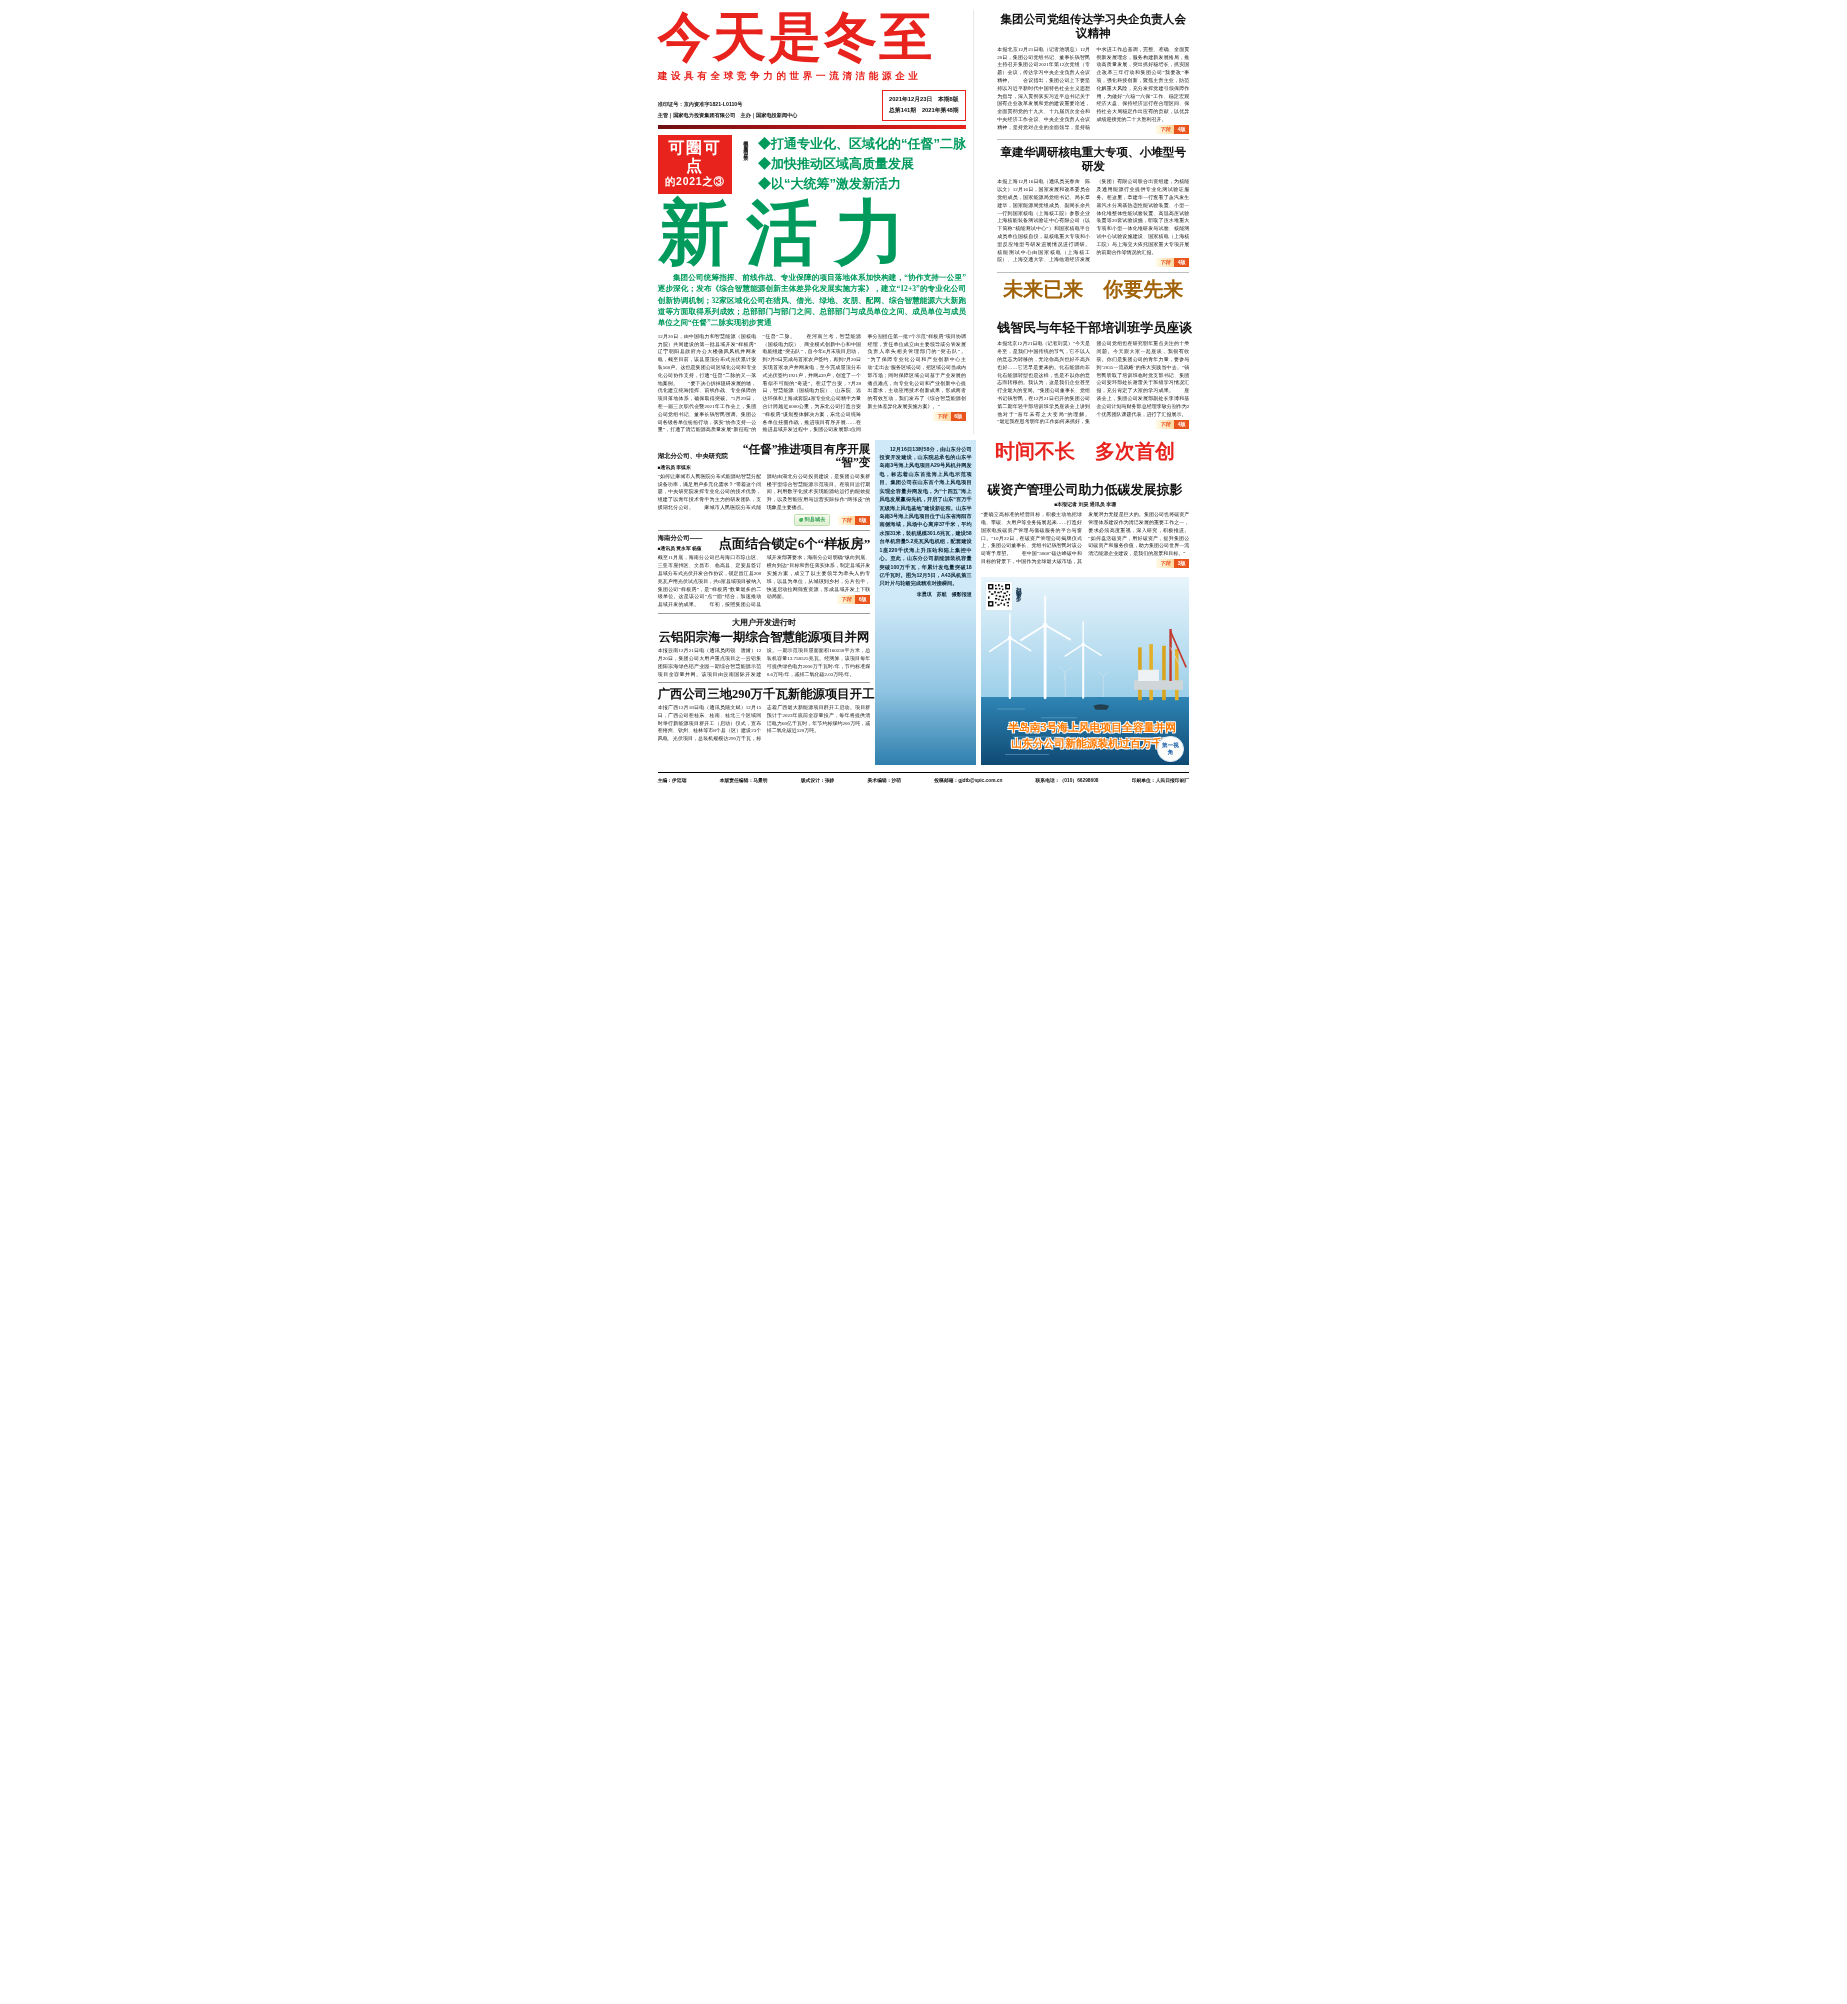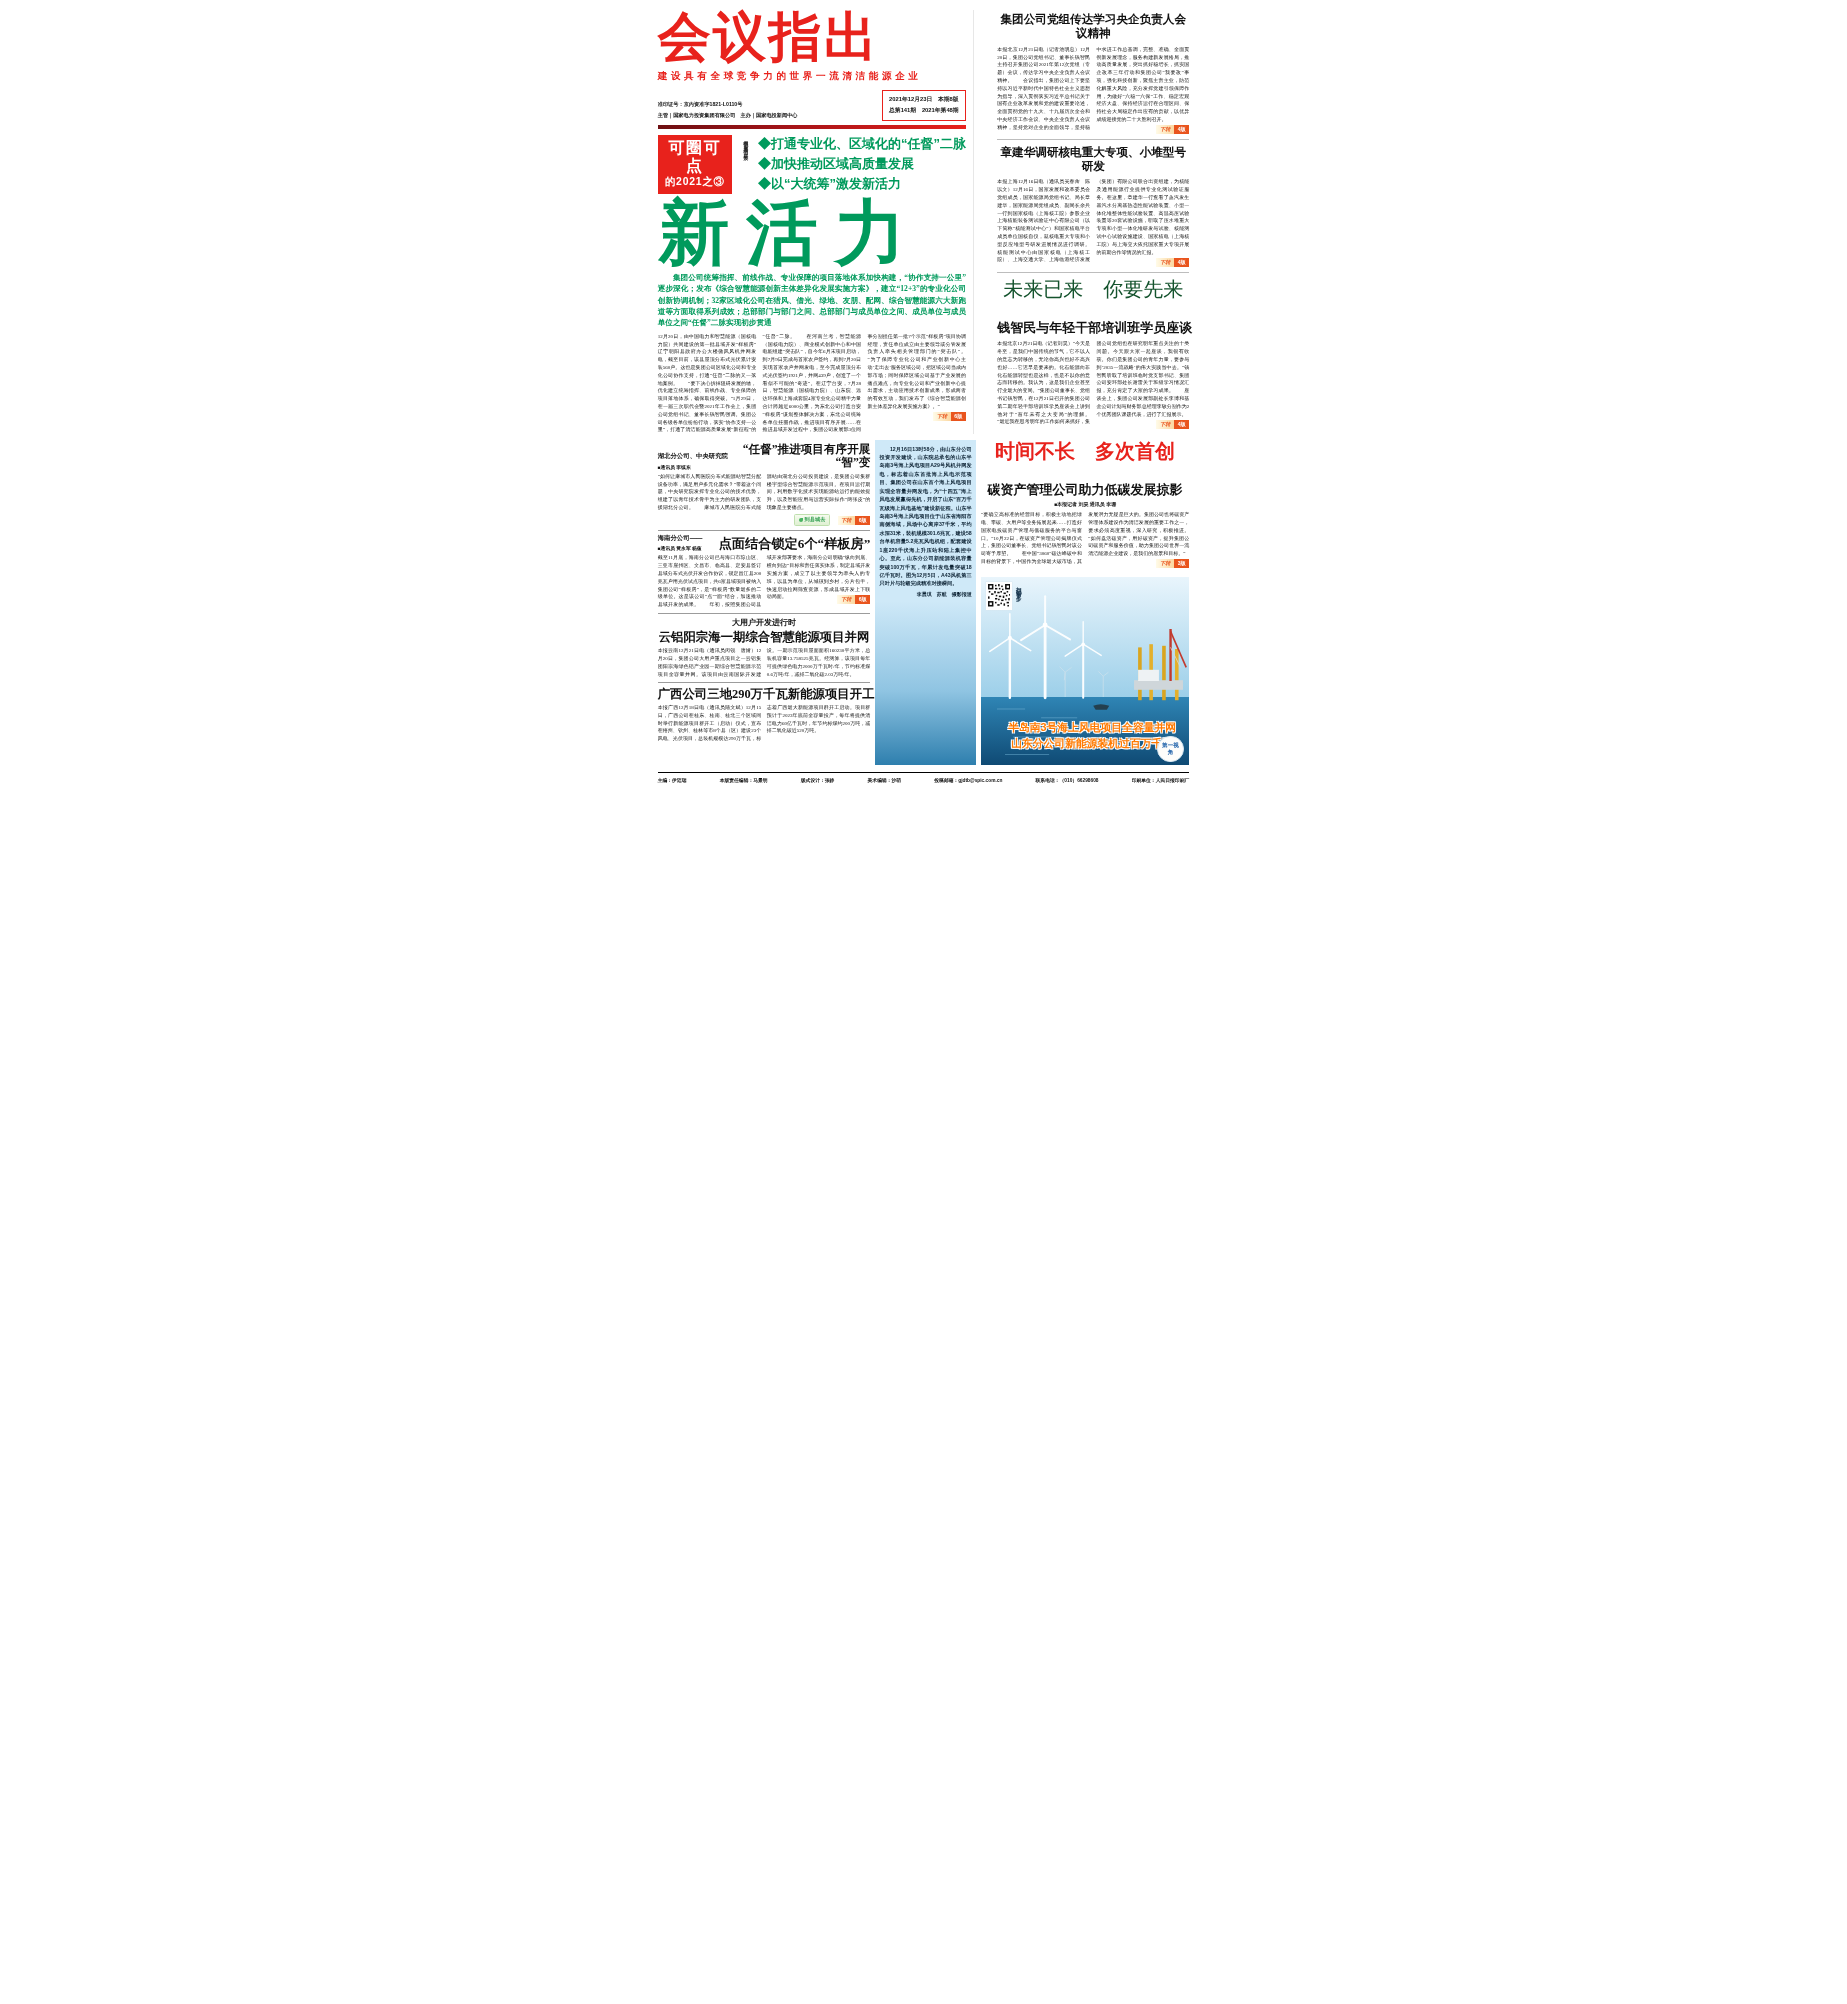--- a/index.html
+++ b/index.html
@@ -44,21 +44,21 @@
   .turn { display:inline-flex; float:right; margin:1.2px 0 0 4px; font-family:"Liberation Sans", sans-serif;
     font-weight:900; font-size:5.2px; line-height:1; }
   .turn .t1 { background:linear-gradient(90deg,#fffbe8,#fbd7a0); color:#e9541d; padding:2px 3.6px; }
   .turn .t2 { background:#e9541d; color:#fff; padding:2px 3.6px; }
 
   
   .art { padding:2.4px 0 4.8px; }
   .art + .art { border-top:0.4px solid #bdbdbd; padding-top:5.6px; }
   .art-headline { font-weight:900; font-size:11.6px; line-height:1.25; text-align:center; letter-spacing:0; }
   .art-body { margin-top:4px; column-count:2; column-gap:6.4px; font-size:5px; line-height:1.56; text-align:justify; }
-  .head-blue { color:#14532d; font-family:"Liberation Sans", sans-serif; font-weight:400;
+  .head-blue { color:#a16207; font-family:"Liberation Sans", sans-serif; font-weight:700;
     font-size:20px; text-align:center; line-height:1.1; white-space:nowrap; }
   .head-red  { color:#e8221c; font-weight:900; font-size:20px; text-align:center; line-height:1.1; white-space:nowrap; }
   .subhead   { font-weight:900; font-size:13px; text-align:center; line-height:1.25; margin-top:20px; white-space:nowrap; }
   .byline-c  { text-align:center; font-family:"Liberation Sans", sans-serif; font-weight:700;
     font-size:5px; margin-top:3.2px; color:#111; }
 
   
   .band { display:flex; gap:4.8px; margin-top:5.6px; }
   .band-left { flex:0 0 40%; min-width:0; }
   .band-blue { flex:0 0 19%; min-width:0; background:#cfe9f8; display:flex; flex-direction:column; }
@@ -110,21 +110,21 @@
     font-weight:700; font-size:4.8px; white-space:nowrap; }
 </style>
 </head>
 <body>
 
 <div class="page">
 
   <div class="main">
 
     <div class="col-left">
-      <div class="masthead-title">会议指出</div>
+      <div class="masthead-title">今天是冬至</div>
       <div class="slogan">建设具有全球竞争力的世界一流清洁能源企业</div>
       <div class="pubrow">
         <div class="license">
           <div>准印证号：京内资准字1821-L0110号</div>
           <div>主管｜国家电力投资集团有限公司　主办｜国家电投新闻中心</div>
         </div>
         <div class="datebox">
           <div>2021年12月23日　本期8版</div>
           <div>总第141期　2021年第48期</div>
         </div>

